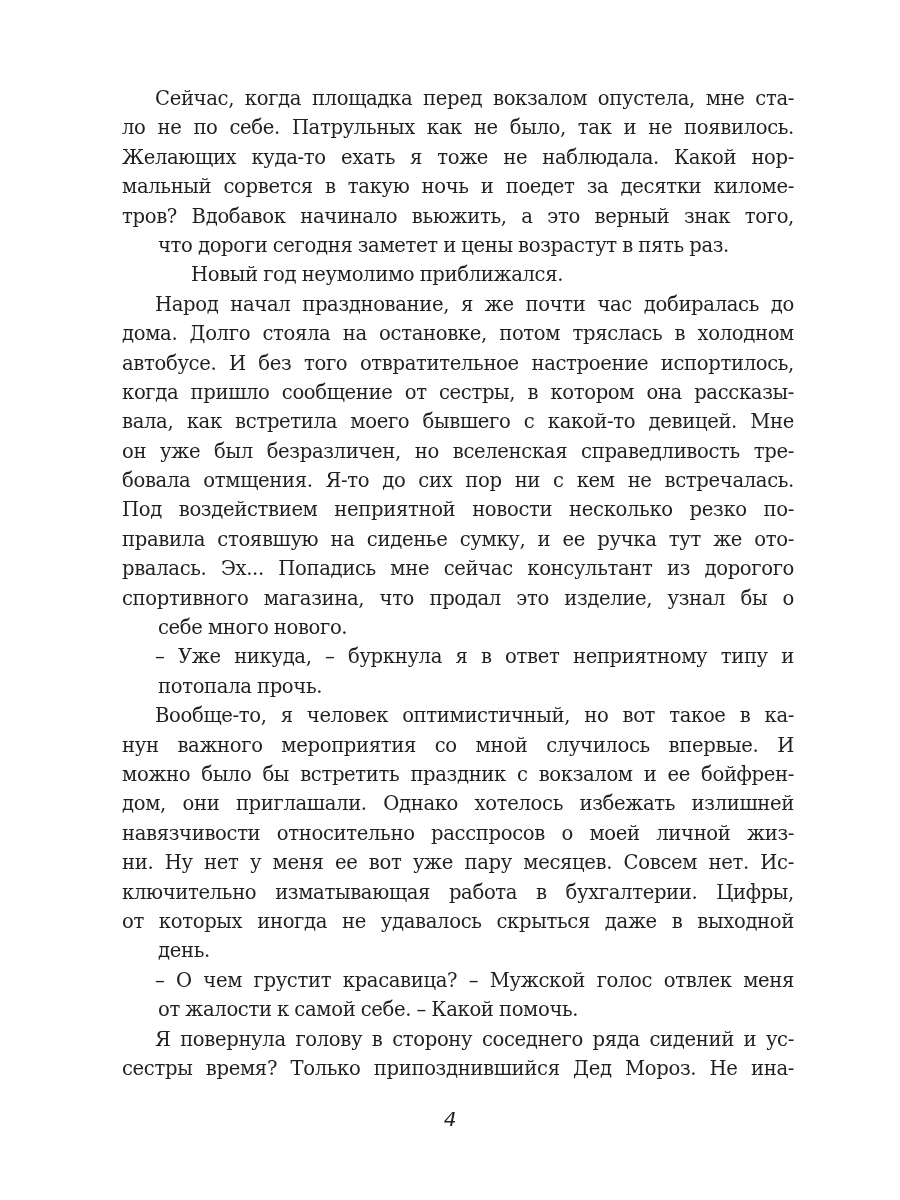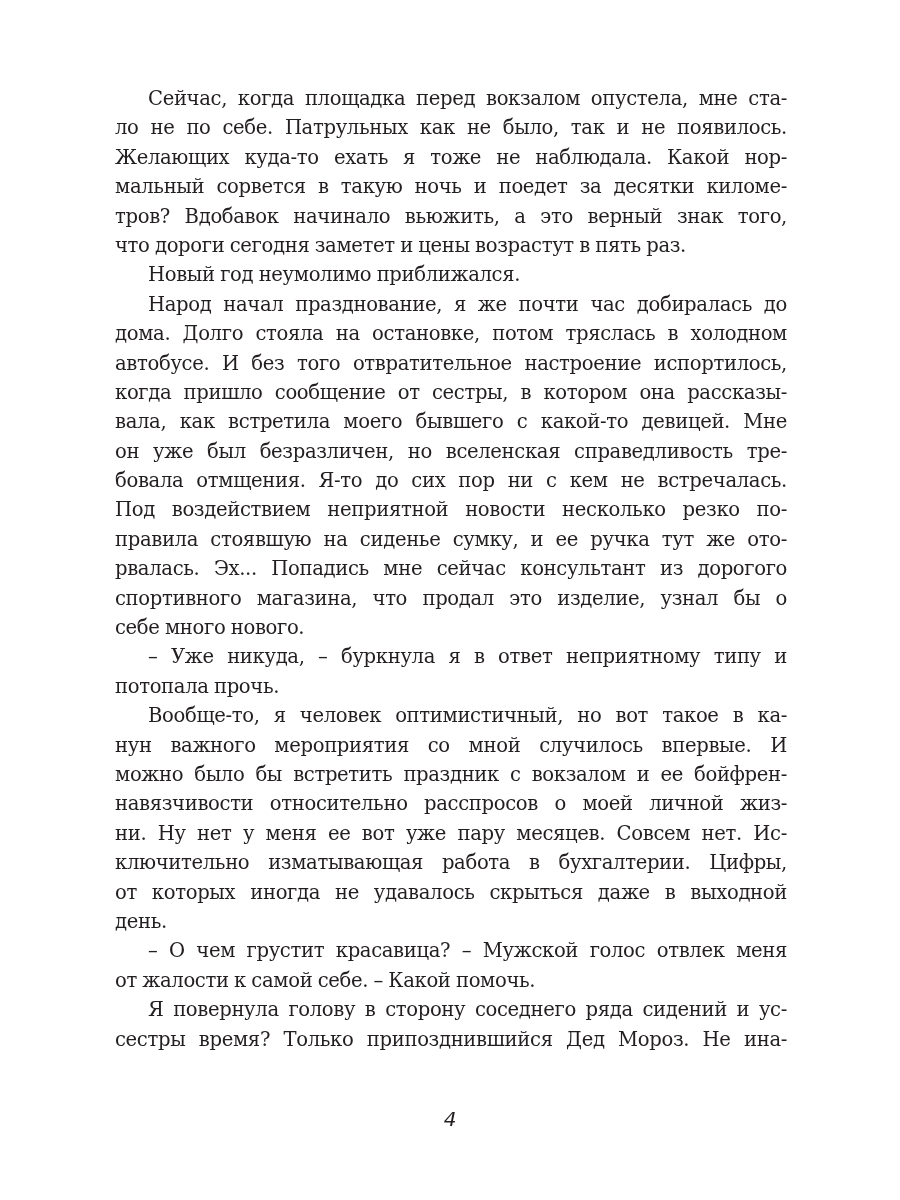--- a/index.html
+++ b/index.html
@@ -1,36 +1,36 @@
 <!DOCTYPE html>
 <html><head>
 <meta charset="utf-8">
 <style>
   html, body { margin: 0; padding: 0; background: #ffffff; }
   body { width: 900px; height: 1200px; position: relative; overflow: hidden; }
   .page {
     position: absolute;
-    left: 115px;
+    left: 122px;
     top: 84px;
     width: 672px;
     font-family: "DejaVu Serif", "Liberation Serif", serif;
     font-size: 19.6px;
     line-height: 29.4px;
     color: #231f20;
     letter-spacing: -0.35px;
     word-spacing: -0.5px;
   }
   .line {
     display: block;
     white-space: nowrap;
     text-align: justify;
     text-align-last: justify;
     height: 29.4px;
   }
-  .line.last { text-align-last: left; }
+  .line.last { text-align-last: left; margin-left: 36px; }
   .line.indent { padding-left: 33px; }
   .page-number {
     position: absolute;
     left: 0; right: 0;
     top: 1107px;
     text-align: center;
     font-family: "DejaVu Sans", "Liberation Sans", sans-serif;
     font-style: italic;
     font-size: 20px;
     color: #231f20;
@@ -71,20 +71,21 @@
 
   <div>
     <span class="line indent">– Уже никуда, – буркнула я в ответ неприятному типу и</span>
     <span class="line last">потопала прочь.</span>
   </div>
 
   <div>
     <span class="line indent">Вообще-то, я человек оптимистичный, но вот такое в ка-</span>
     <span class="line">нун важного мероприятия со мной случилось впервые. И</span>
     <span class="line">можно было бы встретить праздник с вокзалом и ее бойфрен-</span>
+    <span class="line">дом, они приглашали. Однако хотелось избежать излишней</span>
     <span class="line">навязчивости относительно расспросов о моей личной жиз-</span>
     <span class="line">ни. Ну нет у меня ее вот уже пару месяцев. Совсем нет. Ис-</span>
     <span class="line">ключительно изматывающая работа в бухгалтерии. Цифры,</span>
     <span class="line">от которых иногда не удавалось скрыться даже в выходной</span>
     <span class="line last">день.</span>
   </div>
 
   <div>
     <span class="line indent">– О чем грустит красавица? – Мужской голос отвлек меня</span>
     <span class="line last">от жалости к самой себе. – Какой помочь.</span>

